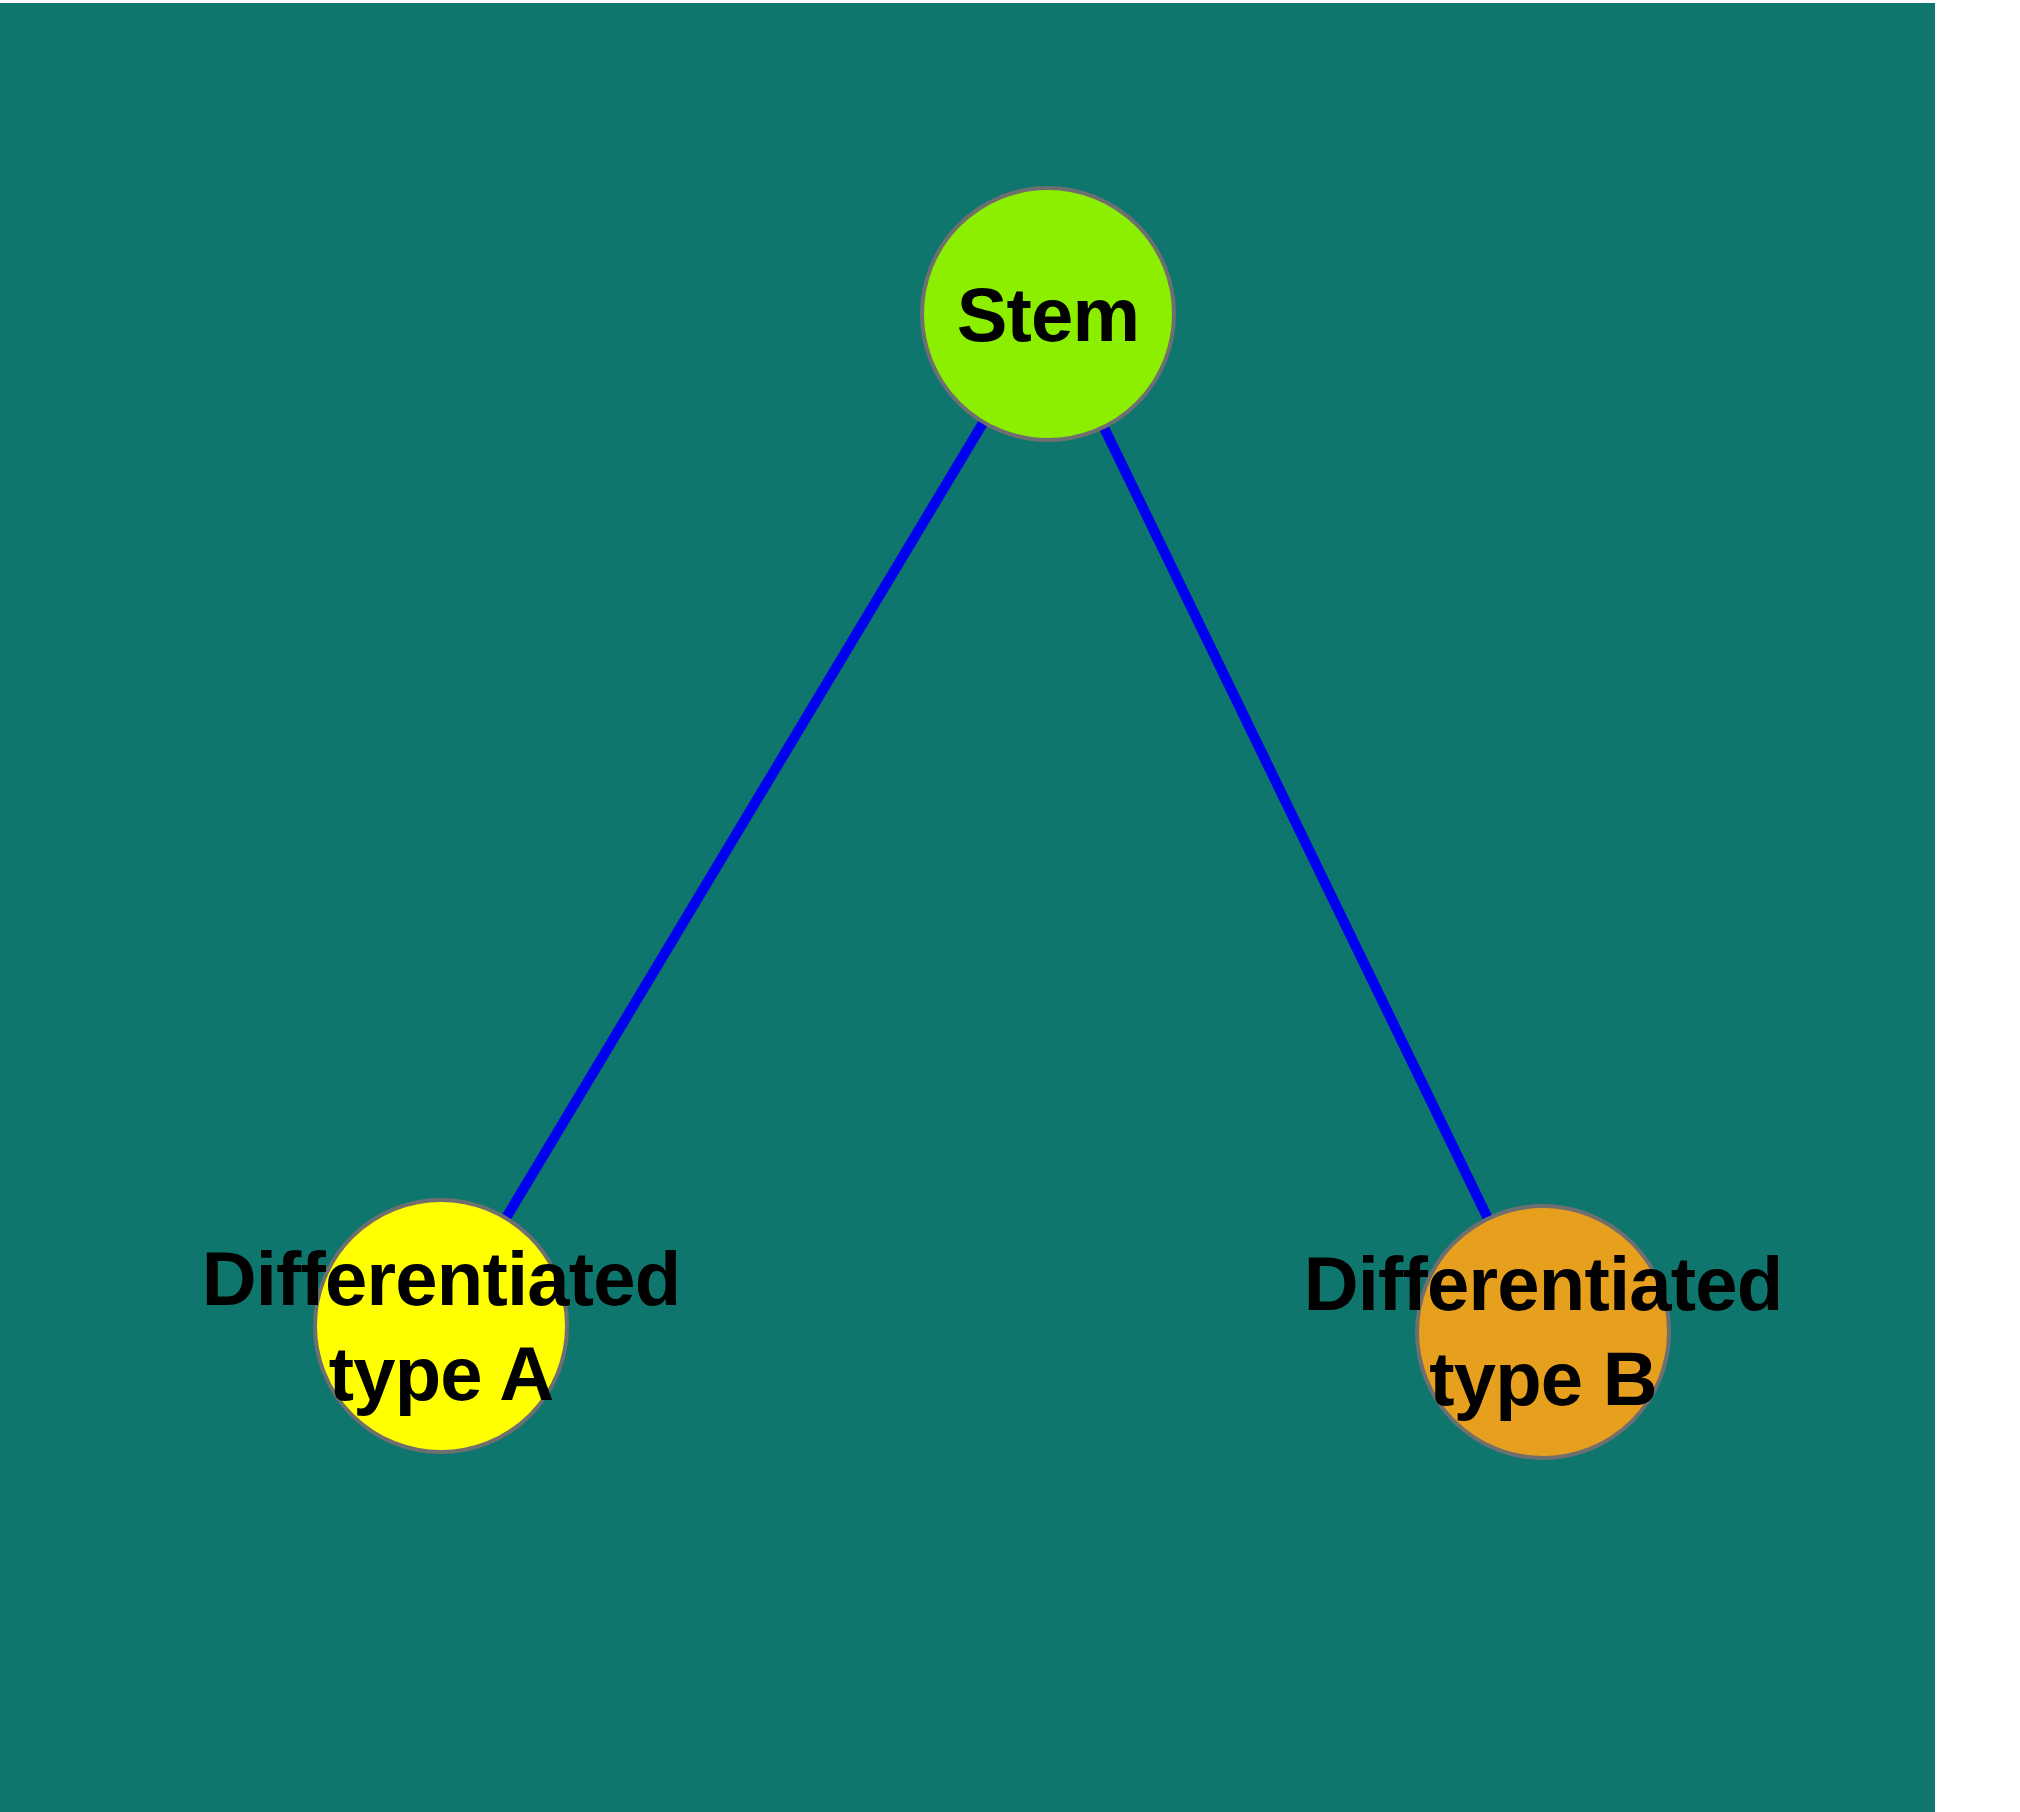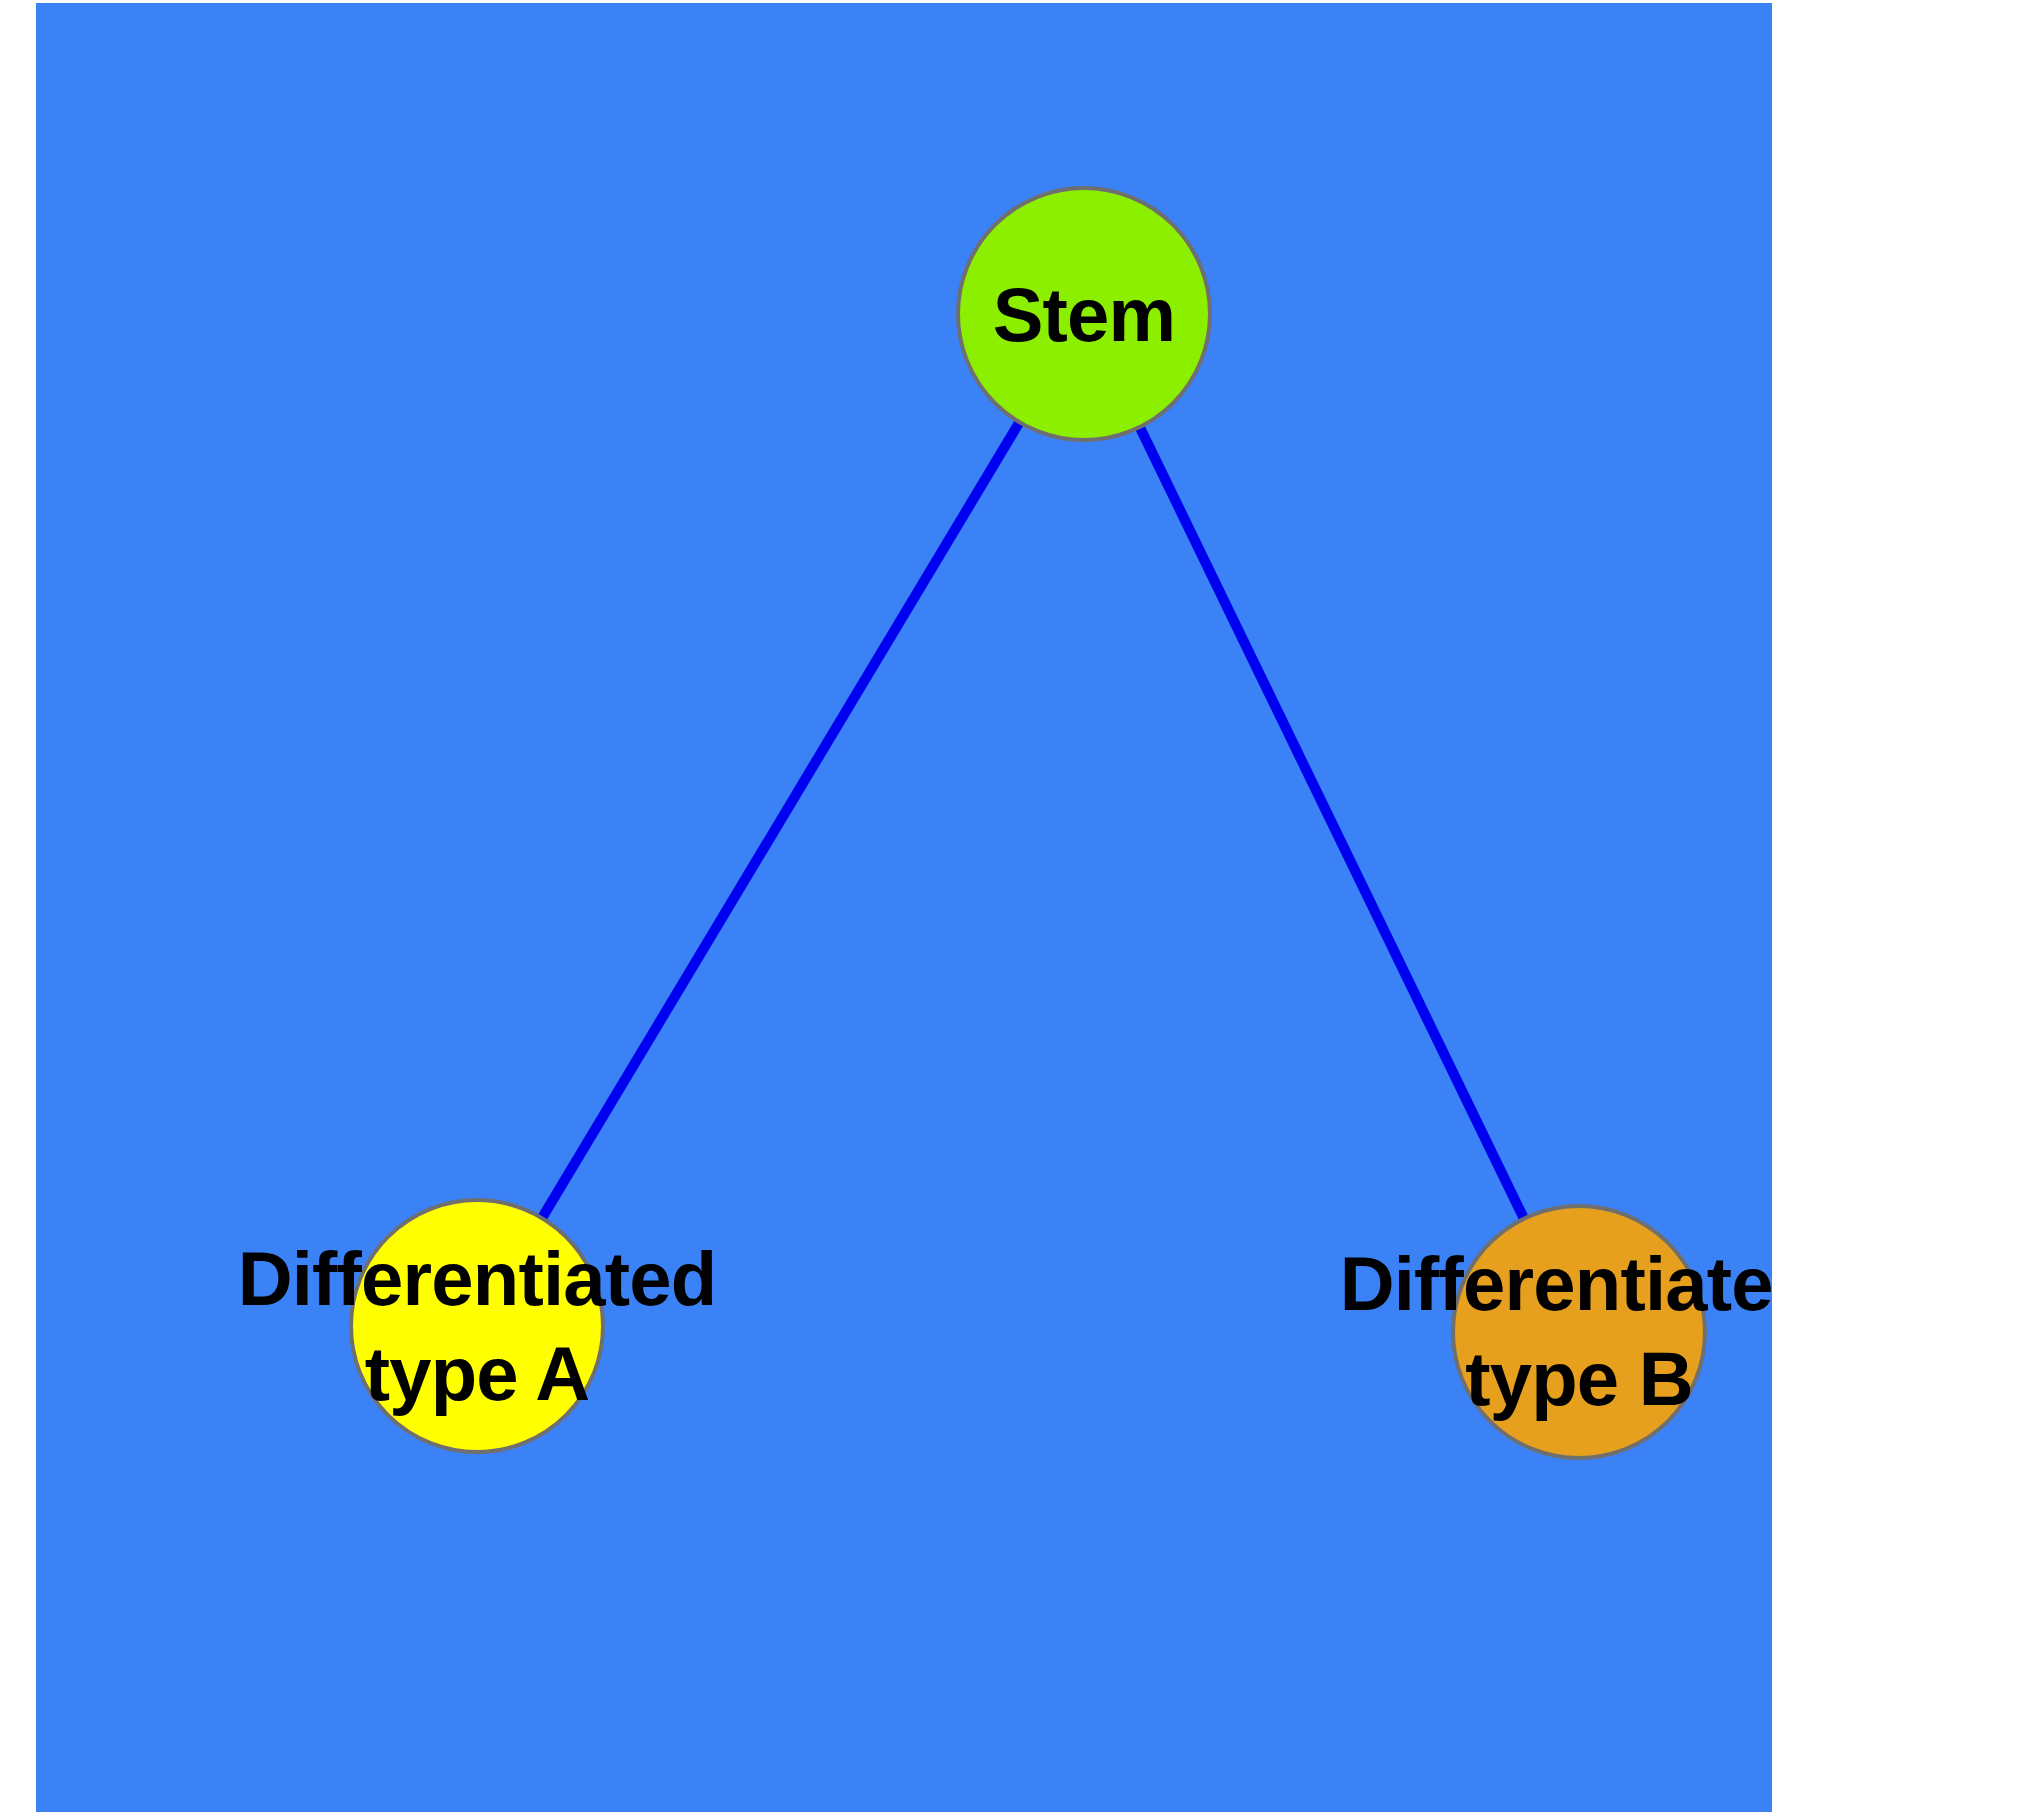--- a/index.html
+++ b/index.html
@@ -42,21 +42,21 @@
     color: #000000;
     font-weight: bold;
     font-size: 76px;
     line-height: 95px;
     letter-spacing: -0.8px;
   }
 </style>
 </head>
 <body>
 
-<div id="canvas" style="width: 1736px; height: 1812px; background: #3b82f6; margin-left: 36px;">
+<div id="canvas" style="width: 1935px; height: 1812px; background: #0f766e;">
 
   <svg id="edges-svg" viewBox="0 0 2384 2138" width="2021" height="1812">
     <line class="edge" x1="1237" y1="370" x2="520" y2="1565" stroke="#0000f0" stroke-width="12"></line>
     <line class="edge" x1="1237" y1="370" x2="1820" y2="1571" stroke="#0000f0" stroke-width="12"></line>
   </svg>
 
   <div class="node-circle" style="left: 920px; top: 186px; width: 256px; height: 256px; background: rgb(140, 239, 0); border-color: rgb(111, 111, 111); border-width: 4.2px;"></div>
   <div class="node-circle" style="left: 313px; top: 1198px; width: 256px; height: 256px; background: rgb(255, 255, 0); border-color: rgb(111, 111, 111); border-width: 4.2px;"></div>
   <div class="node-circle" style="left: 1415px; top: 1204px; width: 256px; height: 256px; background: rgb(230, 160, 30); border-color: rgb(111, 111, 111); border-width: 4.2px;"></div>
 

